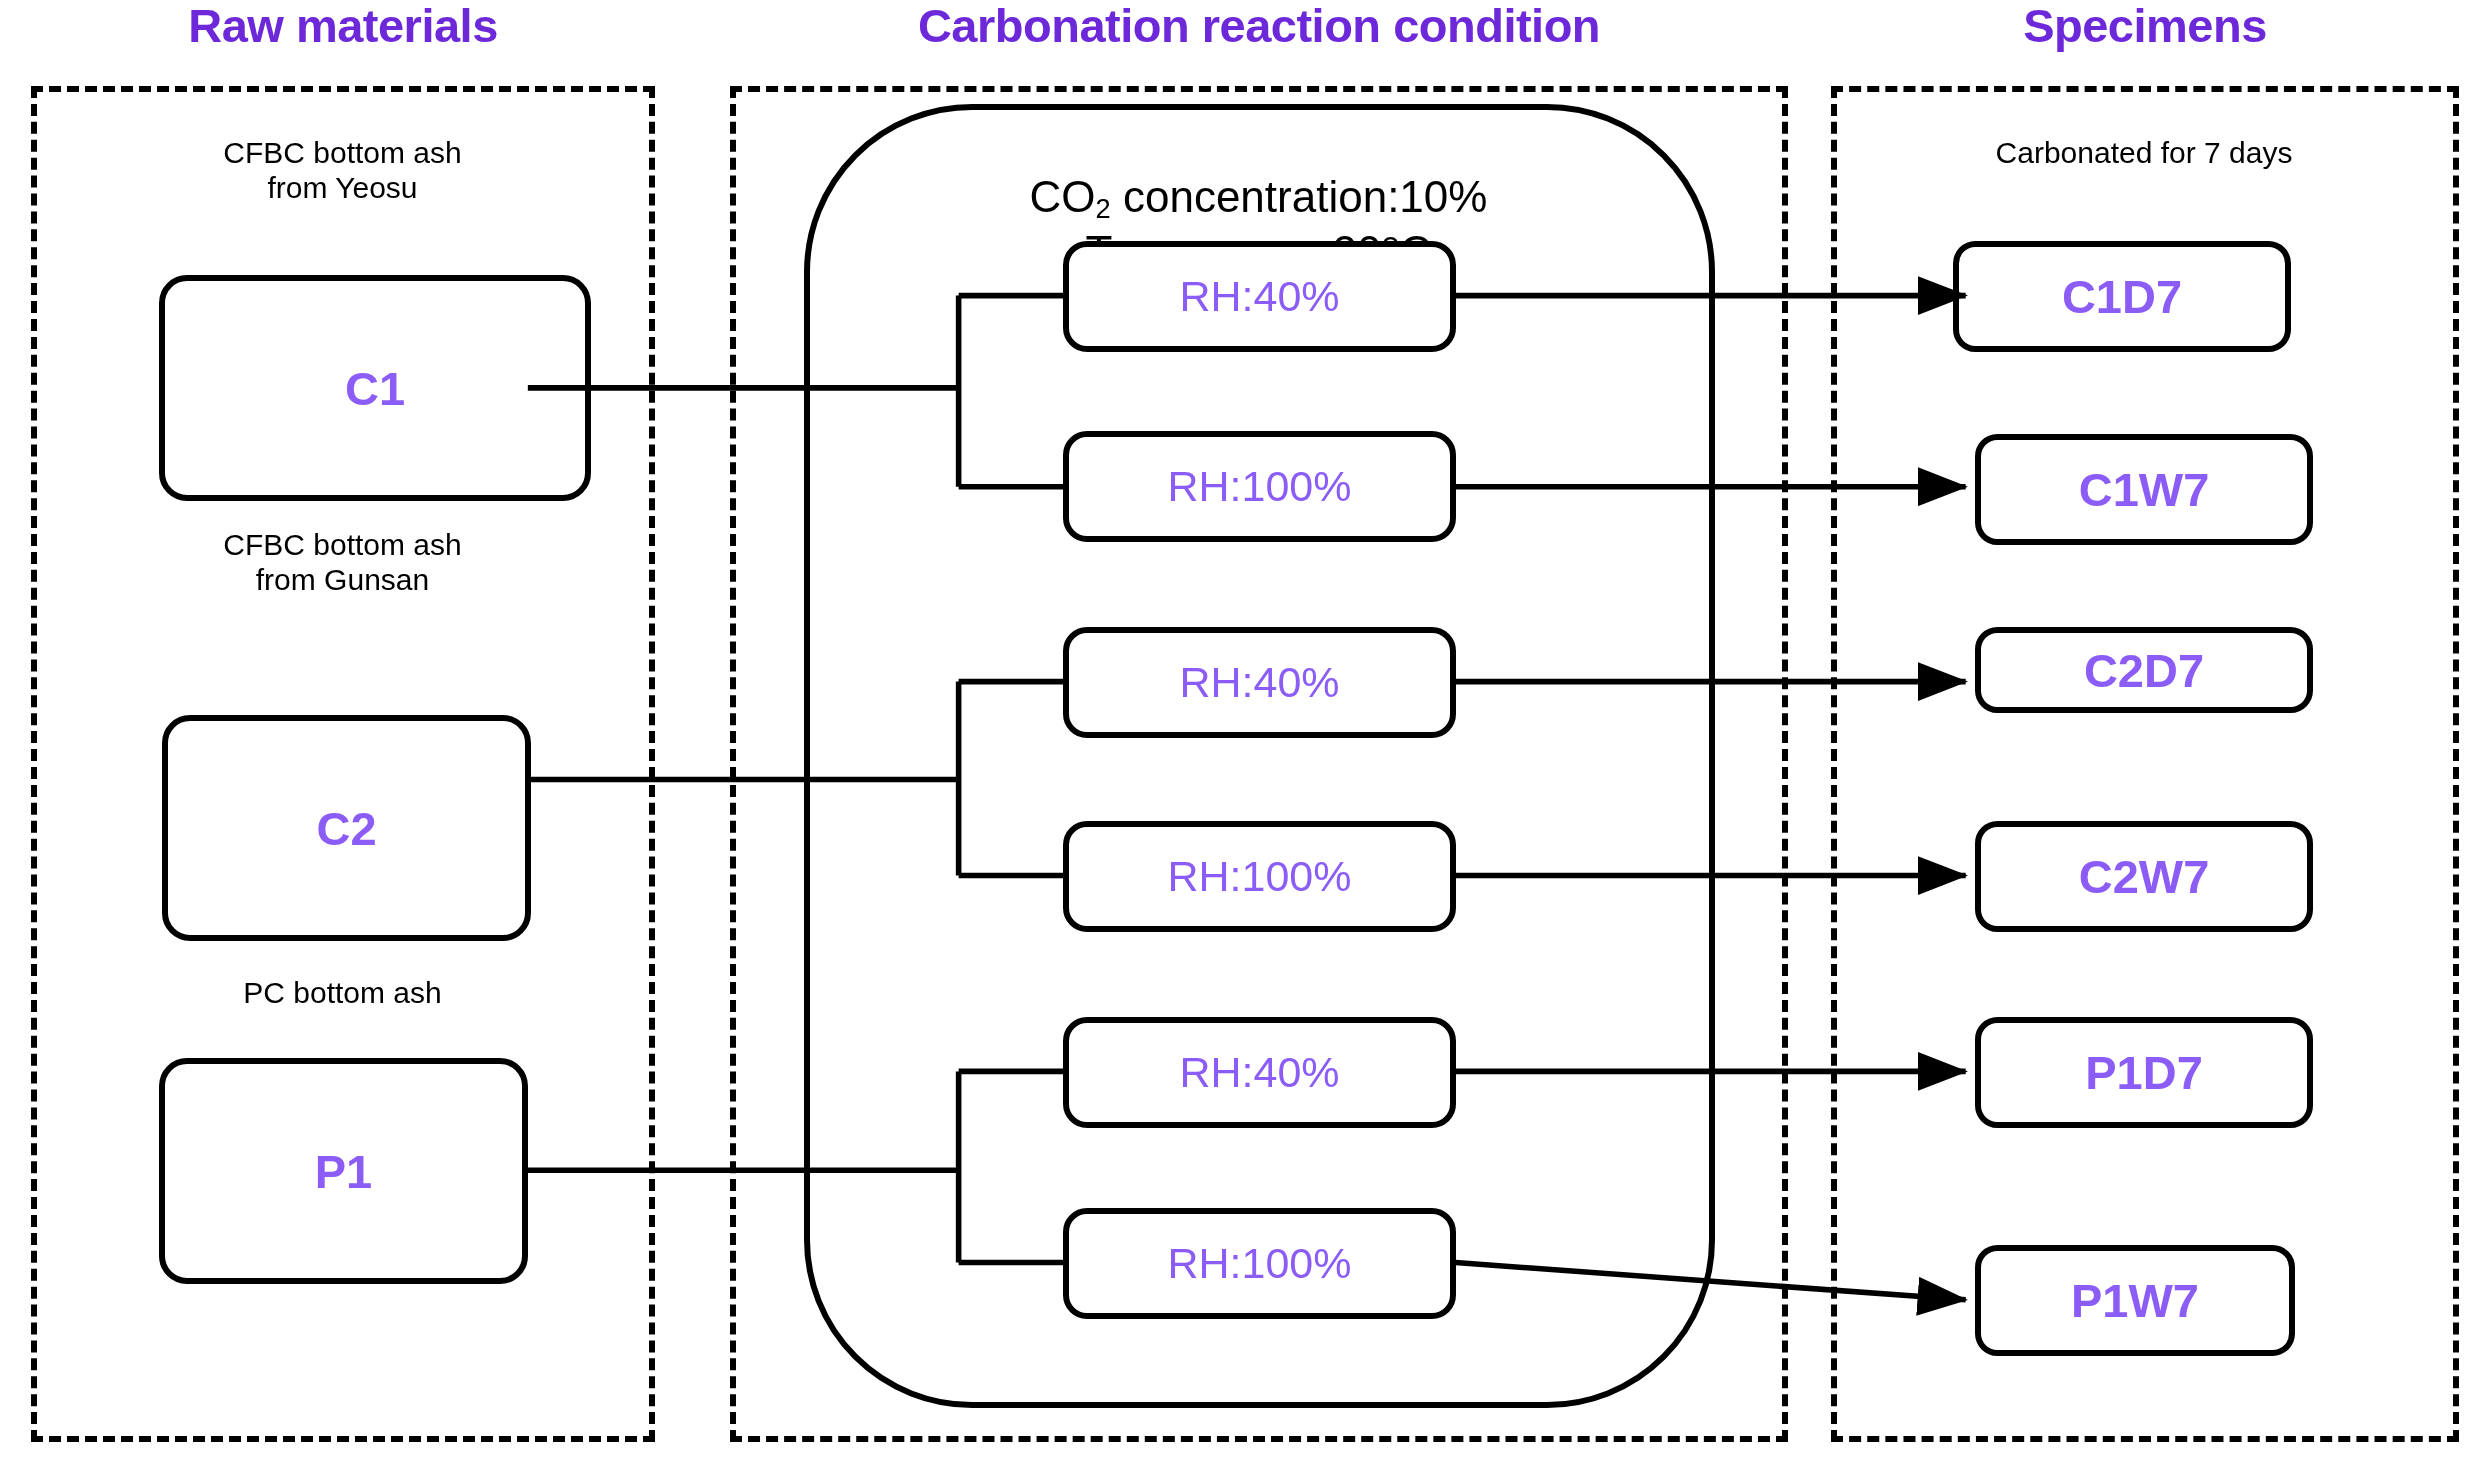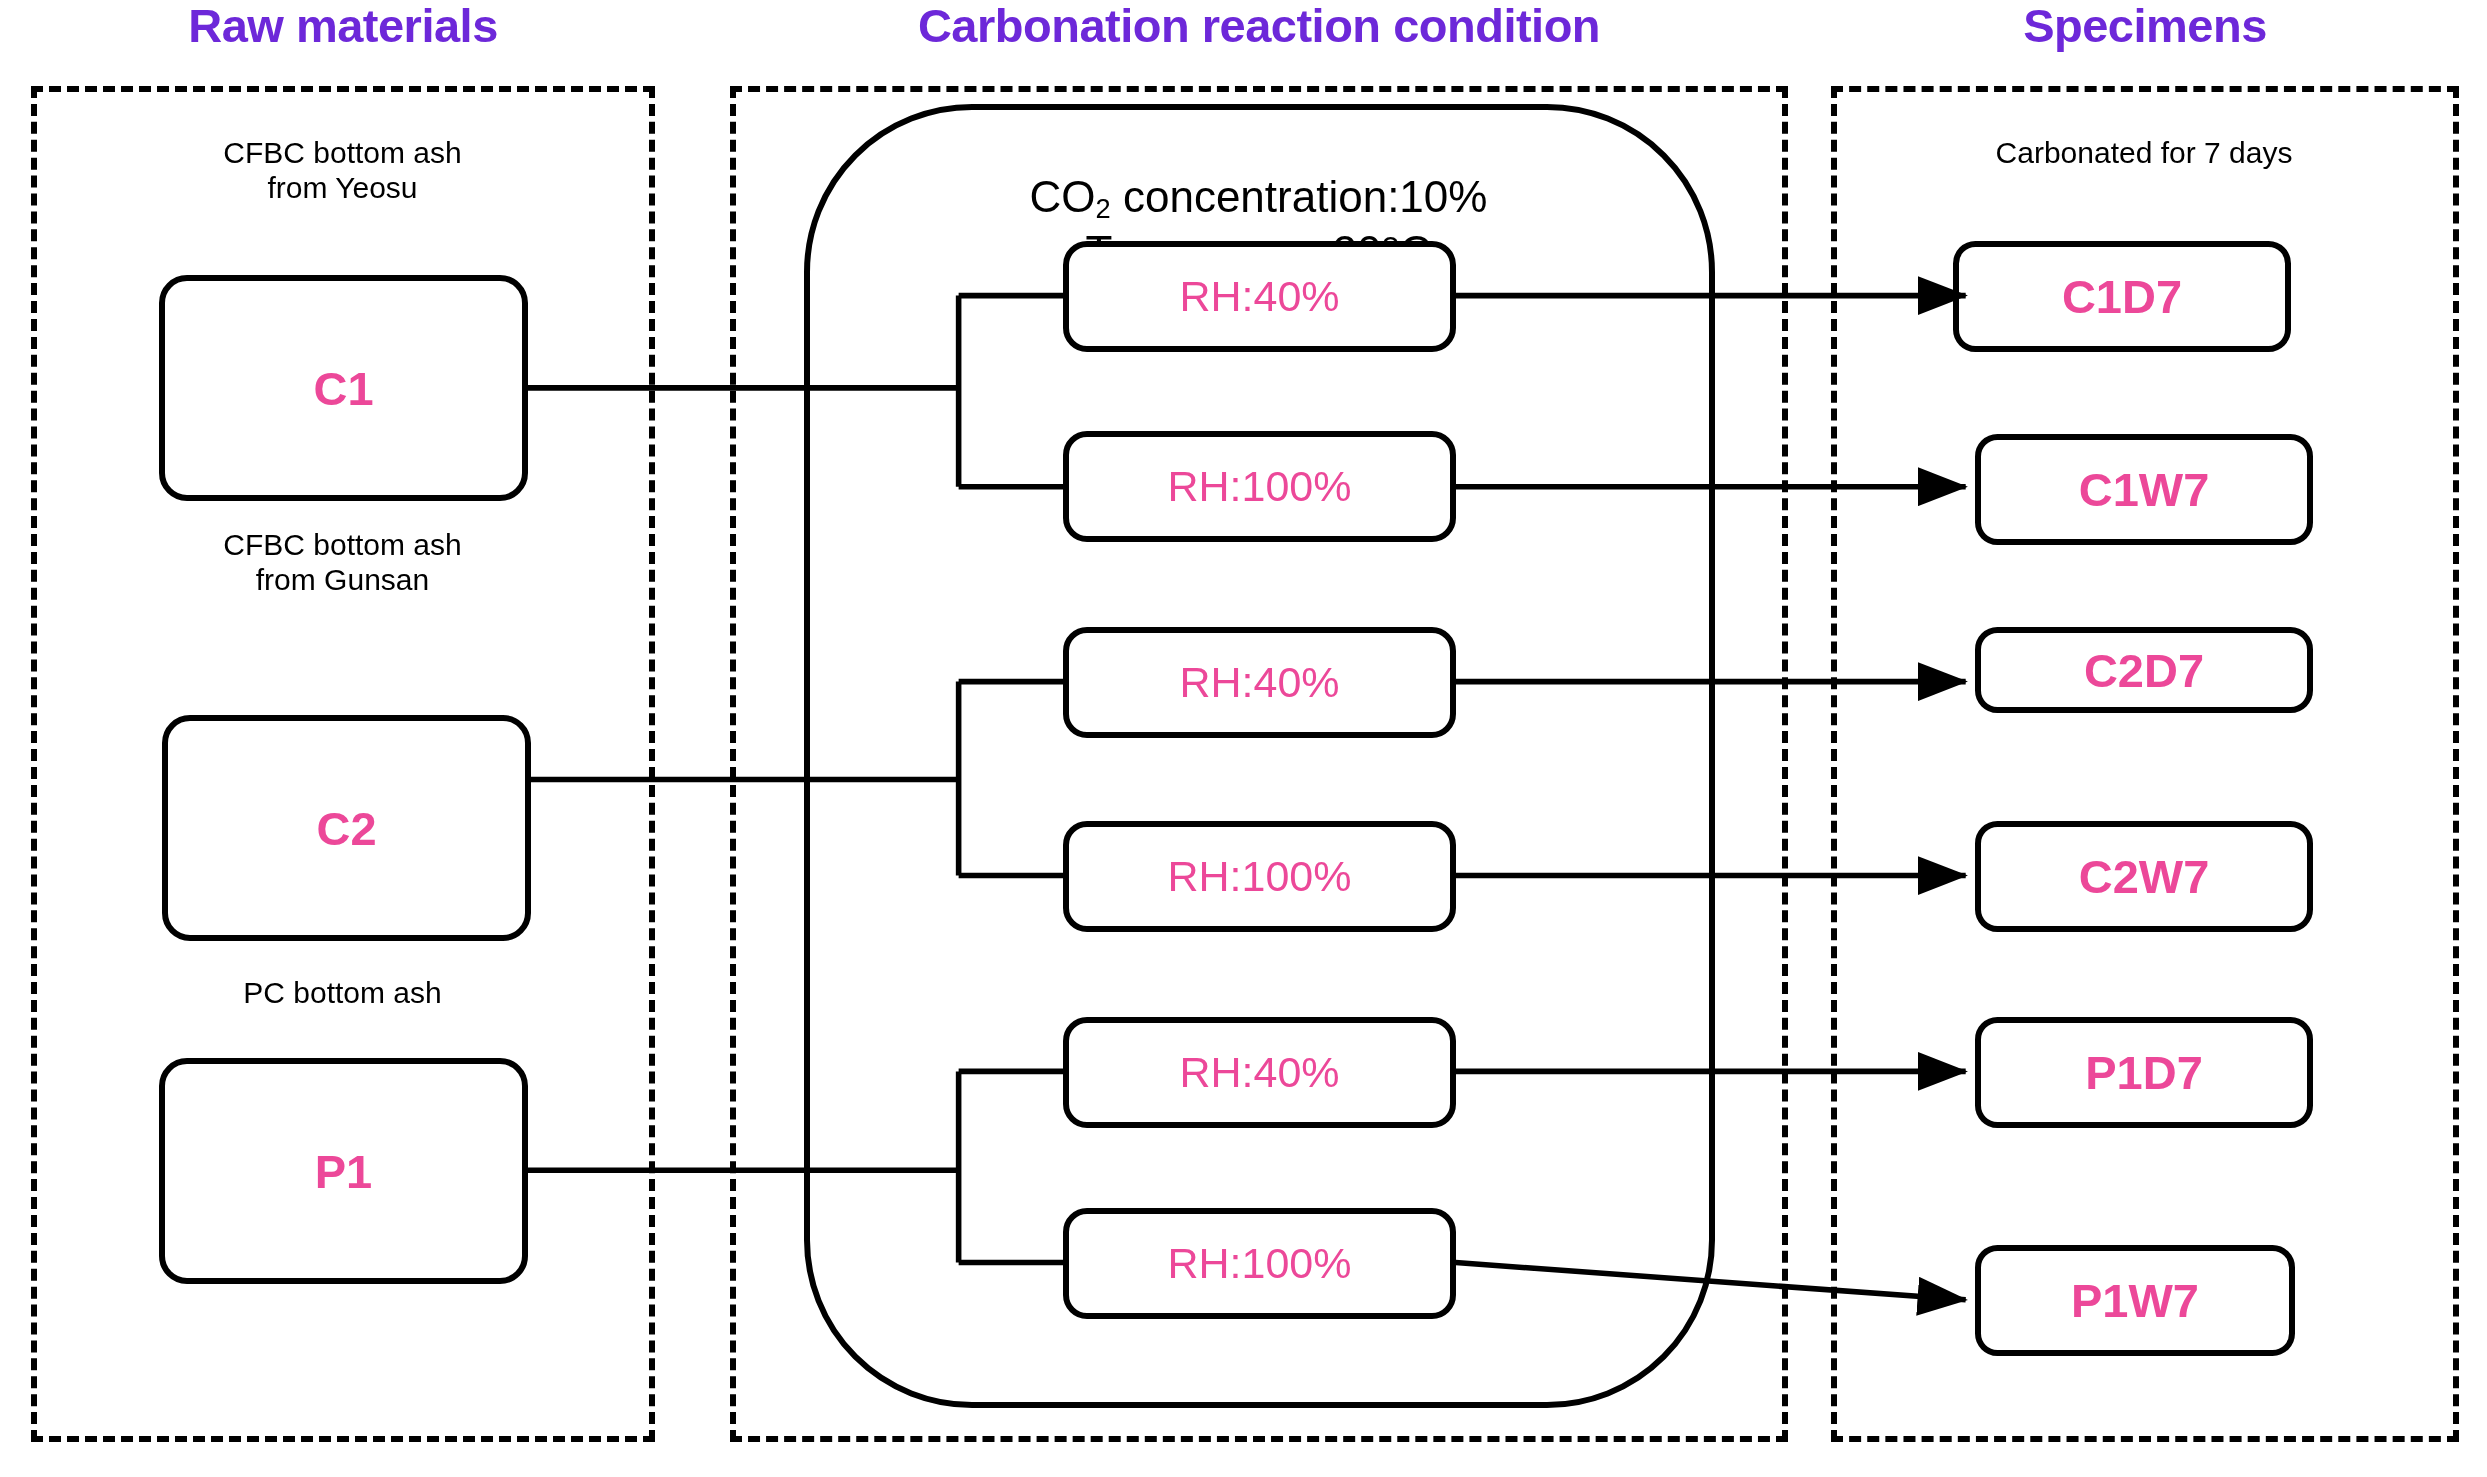--- a/index.html
+++ b/index.html
@@ -49,21 +49,21 @@
   .node {
     position: absolute;
     box-sizing: border-box;
     border: 6.5px solid #000000;
     border-radius: 28px;
     background: #ffffff;
     display: flex;
     align-items: center;
     justify-content: center;
     font-size: 43px;
-    color: #ec4899;
+    color: #8b5cf6;
   }
   .node.bold { font-weight: bold; font-size: 47px; }
   .node.rh { border-radius: 24px; font-size: 43px; }
   .node.spec { border-radius: 22.4px; font-weight: bold; font-size: 47px; }
   
   .reactor-capsule {
     position: absolute;
     box-sizing: border-box;
     border: 6.5px solid #000000;
     border-radius: 168px;
@@ -95,21 +95,21 @@
   <div class="dashed-group" style="left:31px; top:86px; width:624px; height:1356px;"></div>
   <div class="dashed-group" style="left:730px; top:86px; width:1058px; height:1356px;"></div>
   <div class="dashed-group" style="left:1831px; top:86px; width:628px; height:1356px;"></div>
 
   <div class="caption" style="left:49px; top:135px; width:587px;">CFBC bottom ash
 from Yeosu</div>
   <div class="caption" style="left:49px; top:527px; width:587px;">CFBC bottom ash
 from Gunsan</div>
   <div class="caption" style="left:49px; top:975px; width:587px;">PC bottom ash</div>
 
-  <div class="node bold" style="left:159px; top:275px; width:369px; height:226px;">C1</div>
+  <div class="node bold" style="left:159px; top:275px; width:432px; height:226px;">C1</div>
   <div class="node bold" style="left:162px; top:667px; width:369px; height:226px;margin-top:48px;">C2</div>
   <div class="node bold" style="left:159px; top:1058px; width:369px; height:226px;">P1</div>
 
   <div class="reactor-capsule" style="left:804px; top:104px; width:911px; height:1304px;"></div>
 
   <div class="caption" style="left:839px; top:119px; width:839px; font-size:44px;">
     <span><span>CO</span><sub>2</sub><span> concentration:10%</span></span>
   </div>
   <div class="caption" style="left:839px; top:173px; width:839px; font-size:44px;">
     <span><span>Temperaure:20</span><span class="deg">o</span><span>C</span></span>

